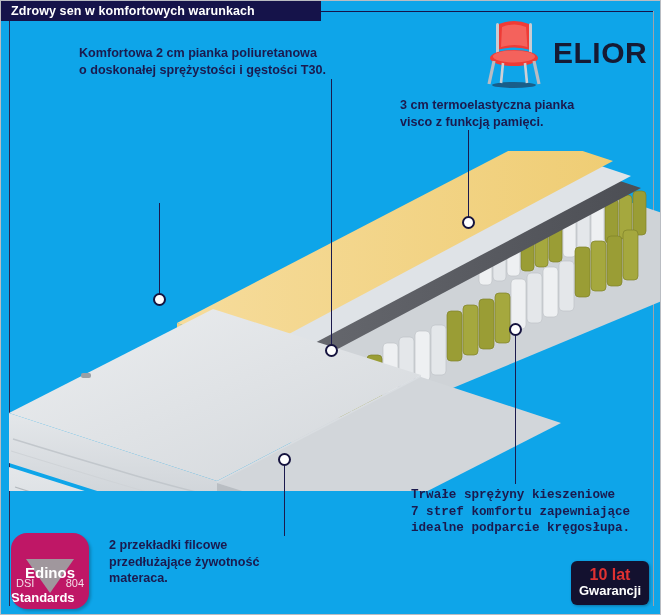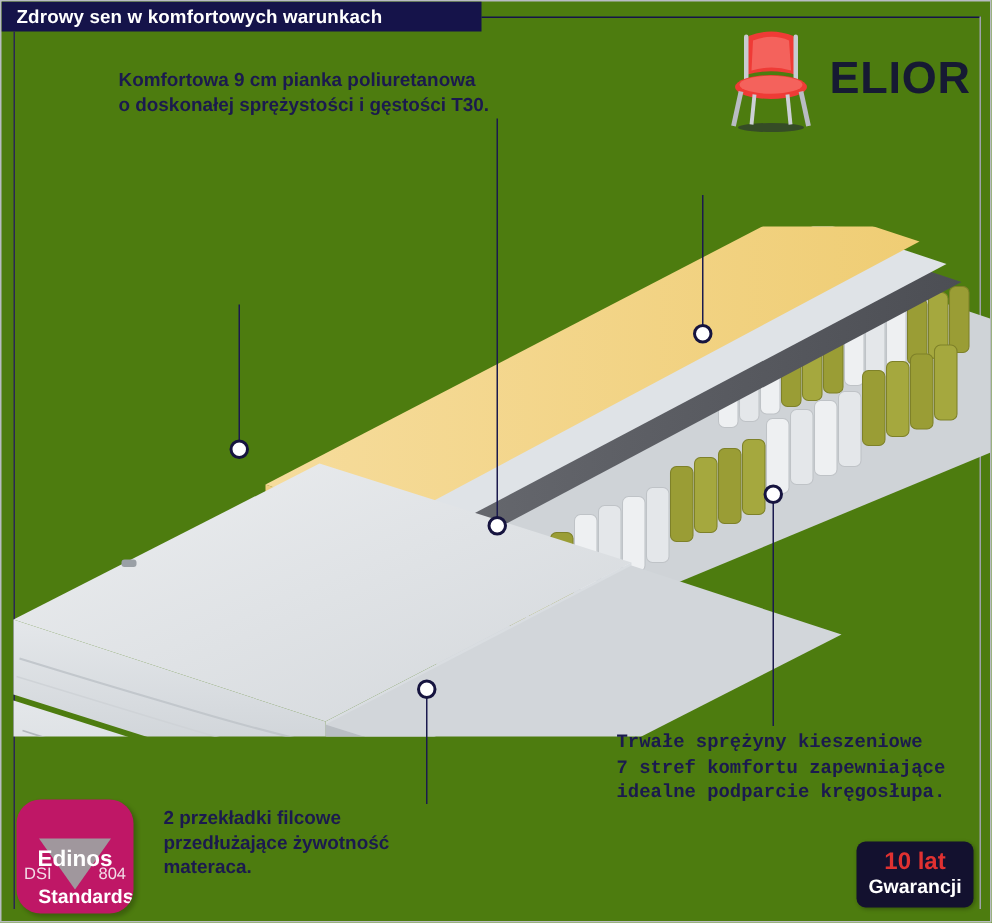--- a/index.html
+++ b/index.html
@@ -7,21 +7,21 @@
     width:661px;height:615px;
     background:#ffffff;
     font-family:"Liberation Sans", sans-serif;
     overflow:hidden;
   }
   #page{
     position:relative;
     width:661px;height:615px;
     box-sizing:border-box;
     border:1px solid #b9bcc2;
-    background:#4d7c0f;
+    background:#0ea5e9;
     overflow:hidden;
   }
 
   
   .banner{
     position:absolute;left:0;top:0;
     height:20px;
     background:#15134a;
     display:flex;align-items:center;
     padding:0 12px 0 10px;
@@ -110,21 +110,21 @@
   }
   .edinos-mid{
     position:absolute;left:0;right:0;top:44px;
     display:flex;justify-content:space-between;
     padding:0 5px;box-sizing:border-box;
     font-size:11px;font-weight:normal;z-index:2;
     color:#f2dce7;
   }
   .edinos-bot{
     position:absolute;left:0;right:0;bottom:4px;
-    text-align:right;font-size:13px;font-weight:bold;z-index:2;
+    text-align:left;font-size:13px;font-weight:bold;z-index:2;
   }
 
   .badge-warranty{
     position:absolute;left:570px;top:560px;
     width:78px;height:44px;
     background:#13112f;
     border-radius:6px;
     display:flex;flex-direction:column;
     align-items:center;justify-content:center;
     box-shadow:1px 1px 3px rgba(0,0,0,.3);
@@ -279,25 +279,27 @@
 
     <g>
       <path d="M14 336 L214 400" stroke="#b3b8bd" stroke-width="1.2" fill="none"></path>
       <rect x="80" y="222" width="10" height="5" rx="2" fill="#9aa0a6"></rect>
     </g>
 
     <polygon points="216,332 420,226 560,272 356,376" fill="#d2d6da"></polygon>
     <polygon points="216,332 356,376 356,384 216,340" fill="#b9bec3"></polygon>
   </svg>
 
-  <div class="note" id="note-pu">Komfortowa 9 cm pianka poliuretanowa
+  <div class="note" id="note-pu">Komfortowa 2 cm pianka poliuretanowa
 o doskonałej sprężystości i gęstości T30.</div>
   <div class="leader" style="left:330px;top:78px;width:1.4px;height:272px;"></div>
   <div class="marker" style="left:324px;top:343px;"></div>
 
+  <div class="note" id="note-visco">3 cm termoelastyczna pianka
+visco z funkcją pamięci.</div>
   <div class="leader" style="left:467px;top:129px;width:1.4px;height:93px;"></div>
   <div class="marker" style="left:461px;top:215px;"></div>
 
   <div class="leader" style="left:158px;top:202px;width:1.4px;height:97px;"></div>
   <div class="marker" style="left:152px;top:292px;"></div>
 
   <div class="note" id="note-springs">Trwałe sprężyny kieszeniowe
 7 stref komfortu zapewniające
 idealne podparcie kręgosłupa.</div>
   <div class="leader" style="left:514px;top:331px;width:1.4px;height:152px;"></div>

